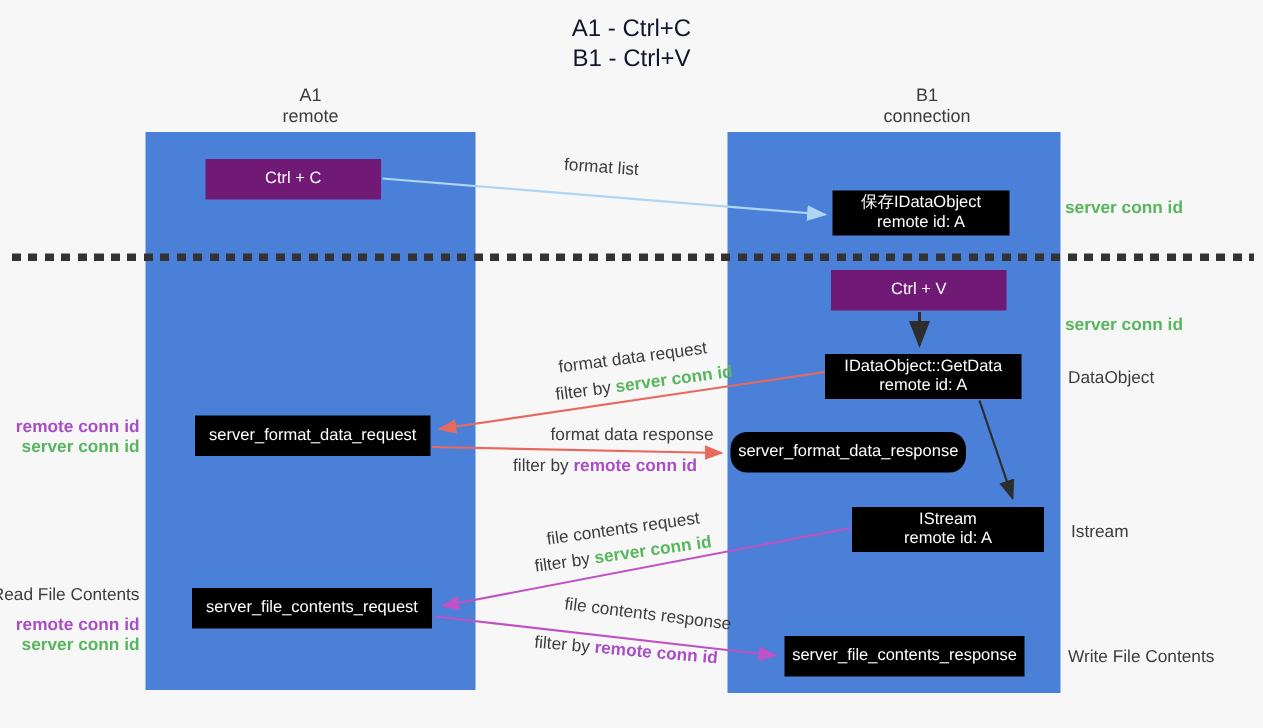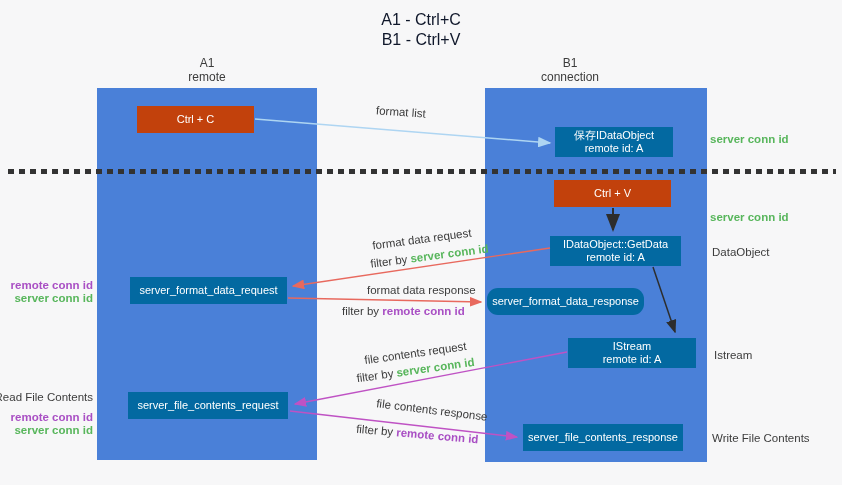--- a/index.html
+++ b/index.html
@@ -6,22 +6,22 @@
   body{font-family:"Liberation Sans", sans-serif; background:#f7f7f8;}
   .stage{position:relative;width:842px;height:485px;background:#f7f7f8;overflow:hidden;}
   .title{position:absolute;left:301px;top:10px;width:240px;text-align:center;
          font-size:16px;color:#0f172a;line-height:20px;}
   .lane-head{position:absolute;text-align:center;font-size:12px;color:#3c3c3c;line-height:14px;}
   .lane{position:absolute;background:#4a80d8;}
   .divider{position:absolute;left:8px;top:169px;width:828px;height:5px;
            background:repeating-linear-gradient(90deg,#333 0 6px,transparent 6px 11px);}
   .node{position:absolute;color:#fff;text-align:center;font-size:11px;
         display:flex;flex-direction:column;justify-content:center;line-height:13px;}
-  .green{background:#c2410c;}
-  .orange{background:#0369a1;}
+  .green{background:#701a75;}
+  .orange{background:#000000;}
   .side-label{position:absolute;font-size:11.5px;color:#3c3c3c;white-space:nowrap;}
   .side-label.right-col{left:710px;}
   .side-label.left-col{right:749px;text-align:right;}
   .green-txt{color:#58b65c;font-weight:bold;}
   .purple-txt{color:#a94fc4;font-weight:bold;}
   .arrow-label{position:absolute;font-size:11.5px;color:#3c3c3c;white-space:nowrap;}
   svg.overlay{position:absolute;left:0;top:0;width:842px;height:485px;pointer-events:none;}
 </style>
 </head>
 <body>
@@ -30,21 +30,21 @@
 
   <div class="title">
     <div>A1 - Ctrl+C</div>
     <div>B1 - Ctrl+V</div>
   </div>
 
   <div class="lane-head" style="left:157px;top:56px;width:100px;">
     <div>A1</div>
     <div>remote</div>
   </div>
-  <div class="lane-head" style="left:520px;top:56px;width:100px;">
+  <div class="lane-head" style="left:568px;top:56px;width:100px;">
     <div>B1</div>
     <div>connection</div>
   </div>
 
   <div class="lane" style="left:97px;top:88px;width:220px;height:372px;"></div>
   <div class="lane" style="left:485px;top:88px;width:222px;height:374px;"></div>
 
   <div class="divider"></div>
 
   <div class="node green" style="left:137px;top:106px;width:117px;height:27px;">

